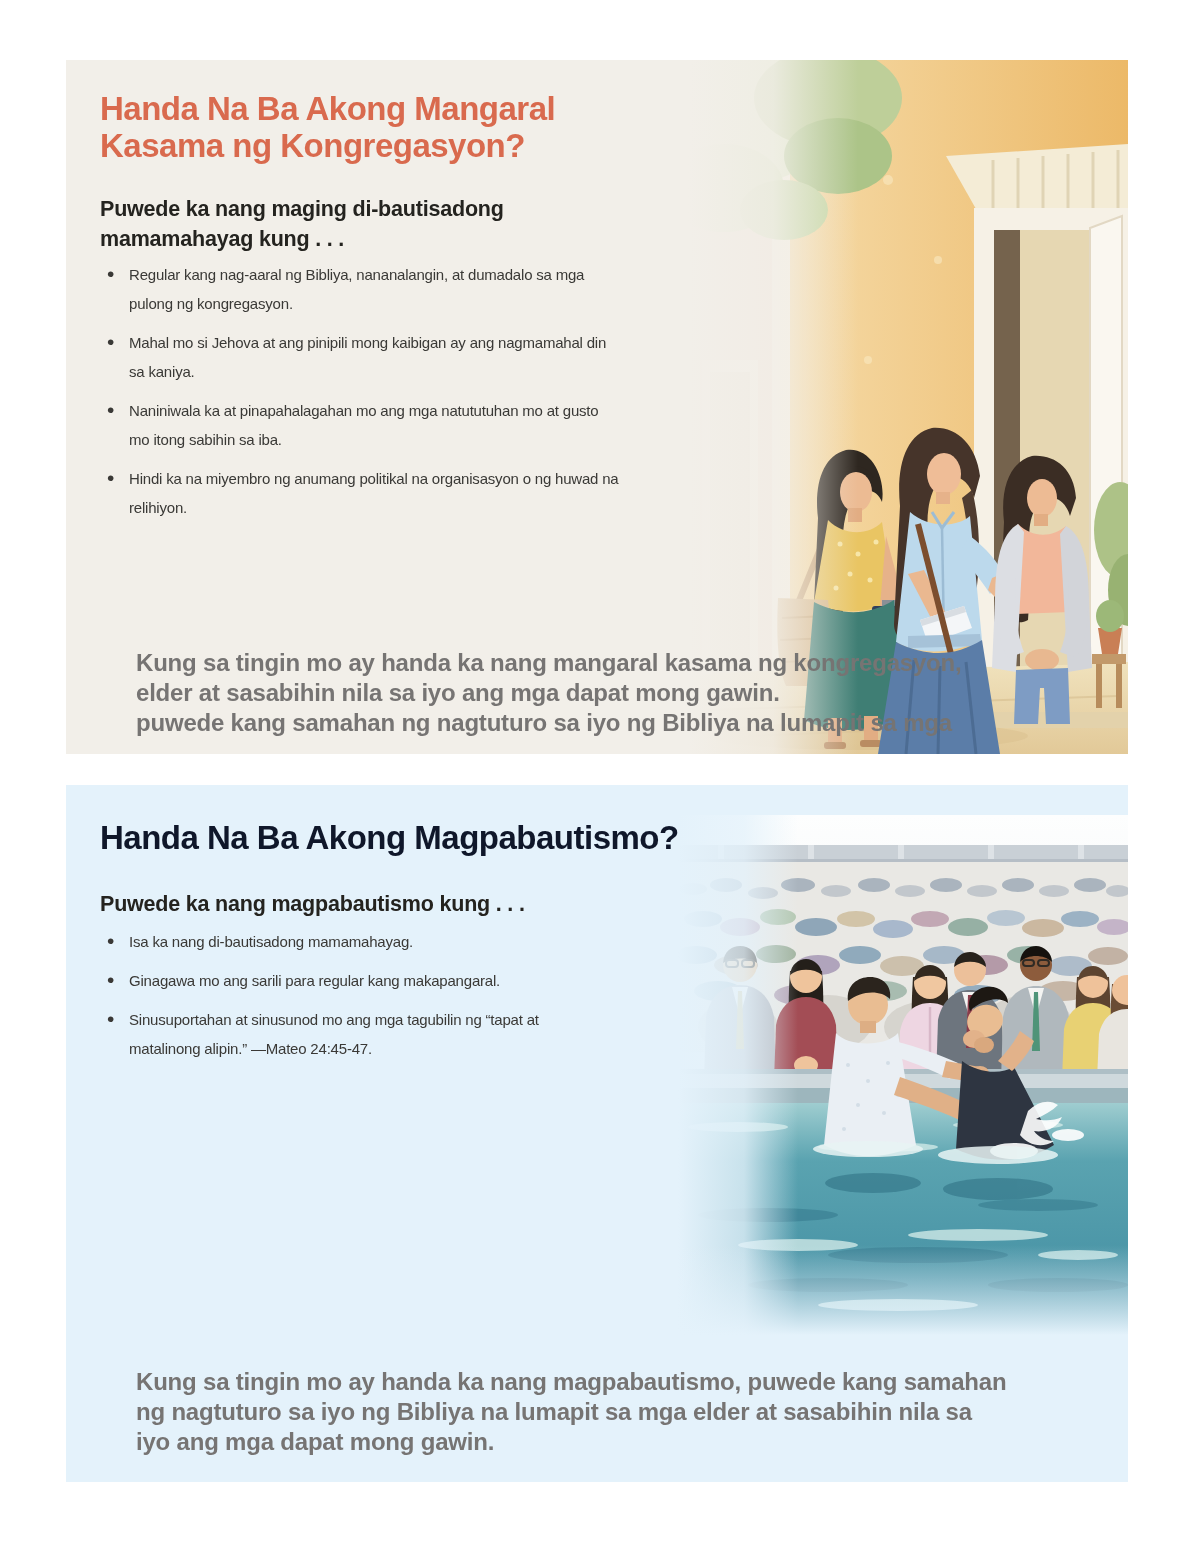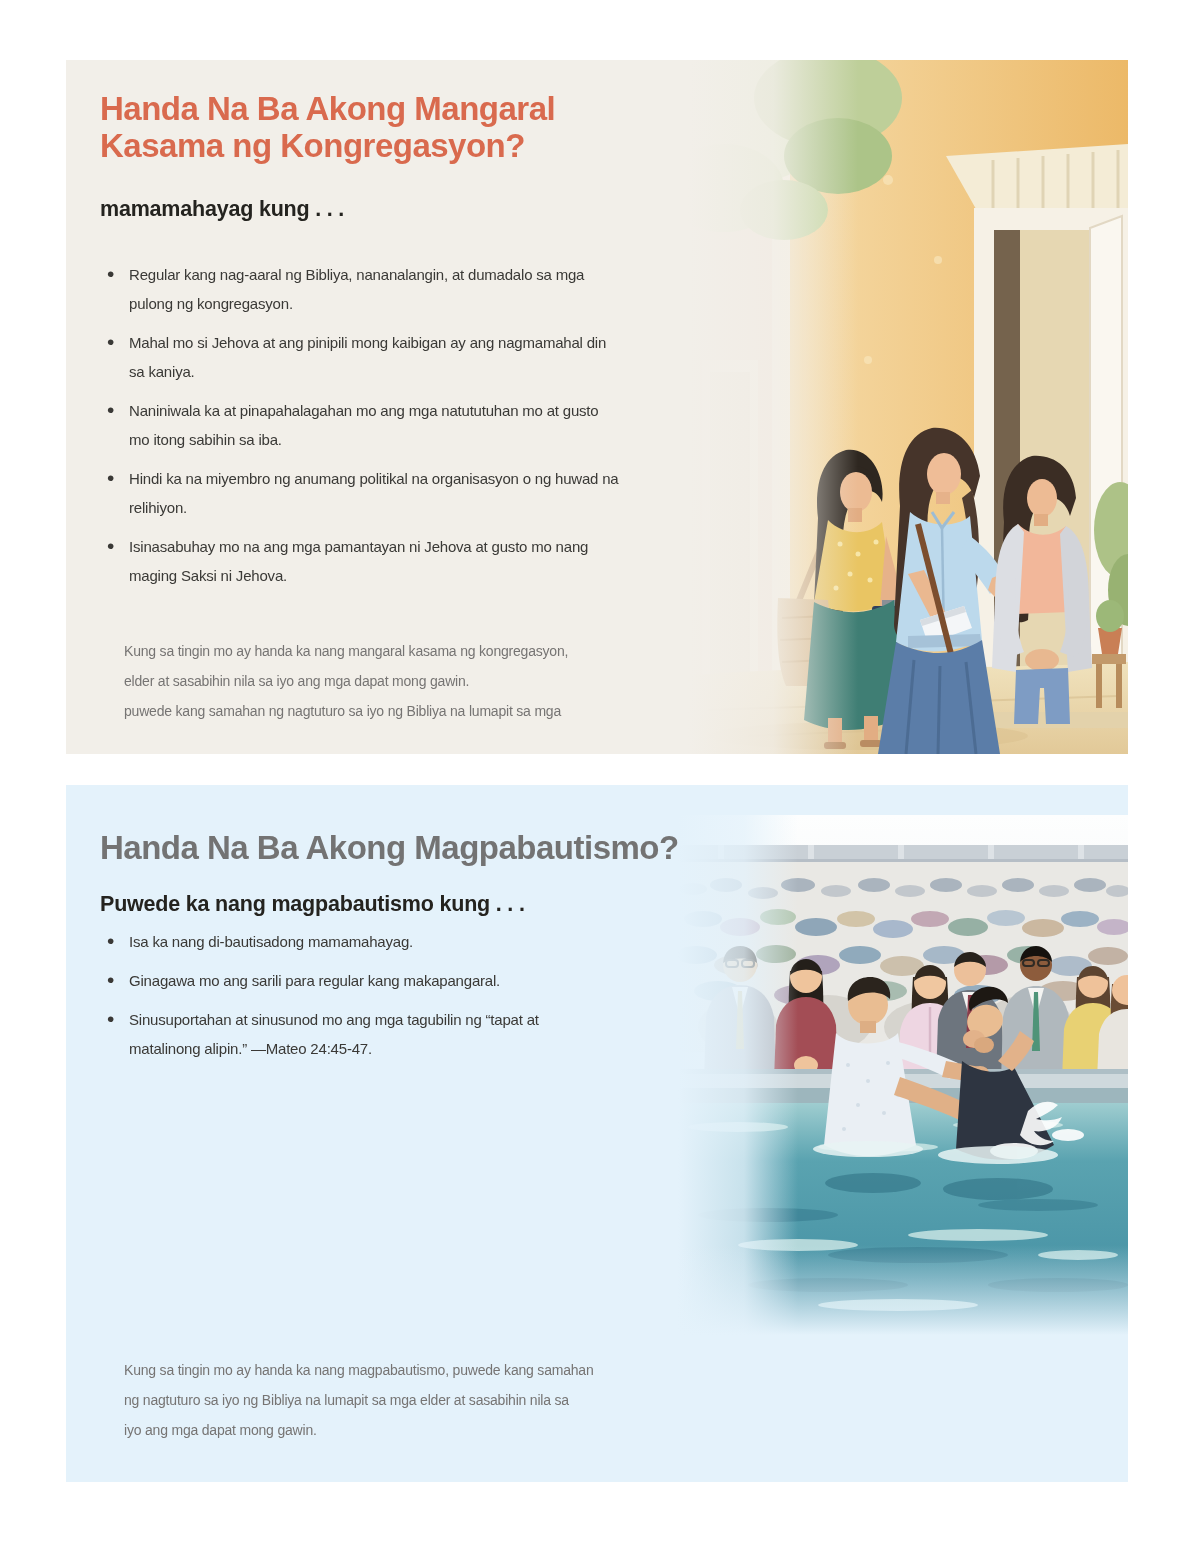--- a/index.html
+++ b/index.html
@@ -7,32 +7,32 @@
         font-family:"Liberation Sans",sans-serif;}
   .panel{position:absolute;left:66px;width:1062px;overflow:hidden;}
   .panel-cream{top:60px;height:694px;background:#f2efe9;}
   .panel-blue{top:785px;height:697px;background:#e4f2fb;}
   .illus{position:absolute;top:0;right:0;z-index:0;display:block;}
   .illus-baptism{top:30px;}
   .content{position:absolute;inset:0;z-index:1;}
   .title{position:absolute;left:34px;margin:0;font-weight:bold;font-size:33px;line-height:37px;
          letter-spacing:-0.5px;}
   .panel-cream .title{top:30px;color:#d96a4e;}
-  .panel-blue .title{top:44px;color:#737373;}
+  .panel-blue .title{top:34px;color:#0f172a;}
   .subtitle{position:absolute;left:34px;margin:0;font-weight:bold;font-size:21.5px;line-height:30px;
             color:#24231f;letter-spacing:-0.2px;}
   .panel-cream .subtitle{top:134px;}
   .panel-blue .subtitle{top:104px;}
   .bullets{position:absolute;left:34px;margin:0;padding:0;list-style:none;font-size:15px;
            line-height:29px;color:#3a3936;letter-spacing:-0.2px;}
   .panel-cream .bullets{top:200px;width:520px;}
   .panel-blue .bullets{top:142px;width:470px;}
   .bullets li{position:relative;padding-left:29px;margin-bottom:10px;}
   .bullets li::before{content:"\2022";position:absolute;left:7px;top:-1px;font-size:21px;}
-  .footnote{position:absolute;left:58px;margin:0;font-weight:normal;font-size:14px;line-height:30px;
+  .footnote{position:absolute;left:58px;margin:12px;font-weight:bold;font-size:24px;line-height:30px;
             color:#767473;letter-spacing:-0.2px;}
   .panel-cream .footnote{top:576px;}
   .panel-blue .footnote{top:570px;}
   .line{display:block;white-space:nowrap;}
 </style>
 </head>
 <body>
 
 <div class="page">
 
@@ -179,29 +179,29 @@
     </svg>
 
     <div class="content">
       <h1 class="title">
 
       <span class="line">Handa Na Ba Akong Mangaral</span>
           <span class="line">Kasama ng Kongregasyon?</span>
         </h1>
       <h2 class="subtitle">
 
+      <span class="line">Puwede ka nang maging di-bautisadong</span>
           <span class="line">mamamahayag kung . . .</span>
         </h2>
       <ul class="bullets">
 
       <li>Regular kang nag-aaral ng Bibliya, nananalangin, at dumadalo sa mga pulong ng kongregasyon.</li>
           <li>Mahal mo si Jehova at ang pinipili mong kaibigan ay ang nagmamahal din sa kaniya.</li>
           <li>Naniniwala ka at pinapahalagahan mo ang mga natututuhan mo at gusto mo itong sabihin sa iba.</li>
           <li>Hindi ka na miyembro ng anumang politikal na organisasyon o ng huwad na relihiyon.</li>
-          <li>Isinasabuhay mo na ang mga pamantayan ni Jehova at gusto mo nang maging Saksi ni Jehova.</li>
         </ul>
       <p class="footnote">
 
       <span class="line">Kung sa tingin mo ay handa ka nang mangaral kasama ng kongregasyon,</span>
           <span class="line">elder at sasabihin nila sa iyo ang mga dapat mong gawin.</span>
           <span class="line">puwede kang samahan ng nagtuturo sa iyo ng Bibliya na lumapit sa mga</span>
         </p>
     </div>
   </section>
 

